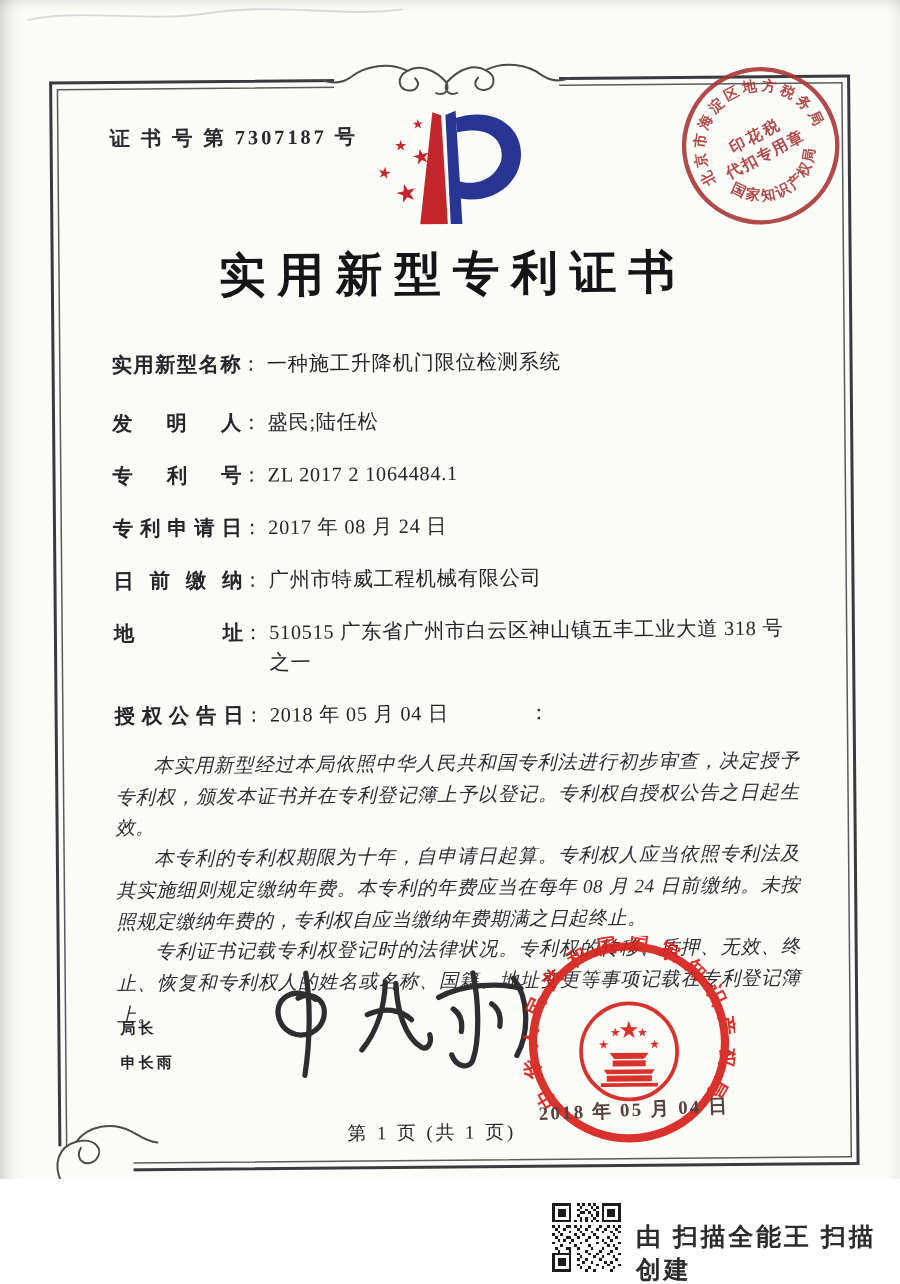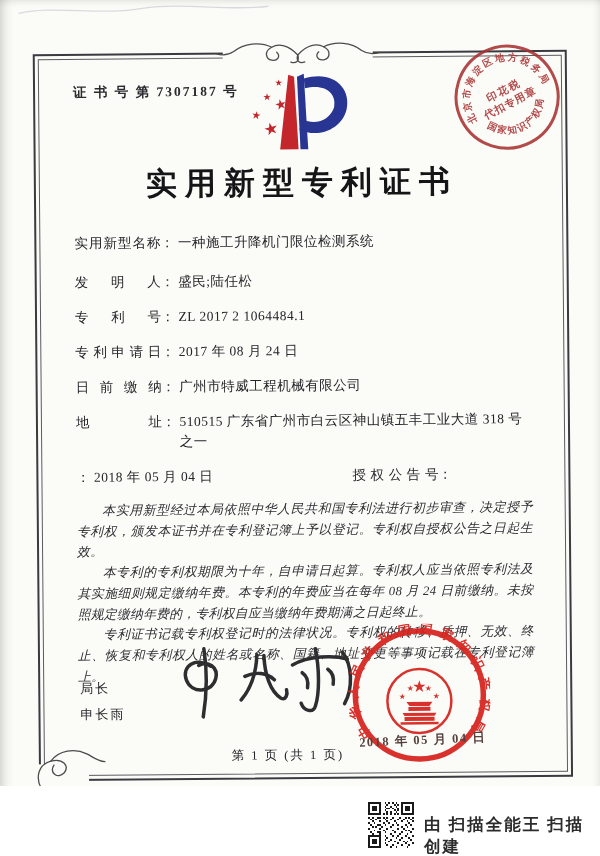--- a/index.html
+++ b/index.html
@@ -14,31 +14,31 @@
   .content{position:absolute;left:36px;top:52px;width:530px;height:723px;
     color:#26262a;}
   .flow{padding:30px 34px 0 40px;}
   .cert-no{font-size:13.5px;letter-spacing:2px;font-weight:600;color:#2b2b2f;}
   .logo{position:absolute;left:50%;top:16px;transform:translateX(-50%);width:132px;height:92px;}
   .title{margin:62px 0 0;text-align:center;font-size:31px;font-weight:700;
     letter-spacing:8px;color:#151518;}
   .fields{margin-top:28px;font-size:13.5px;}
   .f-row{display:flex;line-height:20px;margin-bottom:15px;align-items:flex-start;}
   .f-row.big-gap{margin-bottom:19px;}
-  .f-label{display:inline-block;width:86px;text-align:justify;text-align-last:justify;flex:none;font-weight:400;}
+  .f-label{display:inline-block;width:86px;text-align:justify;text-align-last:justify;flex:none;font-weight:700;}
   .f-colon{flex:none;margin-right:4px;}
   .f-value{letter-spacing:.5px;}
   .addr-value{display:inline-block;max-width:392px;}
   .grant-row{display:flex;font-size:13.5px;line-height:20px;margin-top:1px;}
   .grant-left{display:flex;width:276px;}
   .grant-right{display:flex;}
   .paras{margin-top:13px;font-size:12.8px;line-height:1.62;text-align:justify;
     color:#2e2e33;font-style:italic;}
   .paras p{margin:0;text-indent:2em;letter-spacing:.3px;}
-  .director{position:absolute;left:42px;top:628px;font-size:13px;font-weight:400;line-height:1;}
+  .director{position:absolute;left:42px;top:628px;font-size:10px;font-weight:700;line-height:1;}
   .director div{margin-bottom:13px;letter-spacing:2px;}
   .signature{position:absolute;left:128px;top:588px;}
   .seal{position:absolute;left:310px;top:573px;width:142px;height:142px;opacity:.93;}
   .seal-date{position:absolute;left:296px;top:681px;width:176px;text-align:center;
     font-size:12.5px;font-weight:700;color:#57413d;letter-spacing:1.5px;transform:rotate(-2deg);}
   .page-info{position:absolute;left:0;top:695px;width:100%;text-align:center;
     font-size:12.5px;letter-spacing:2px;transform:translateX(-16px);}
   .stamp{position:absolute;left:449px;top:38px;width:122px;height:122px;opacity:.88;}
   .strip{position:absolute;left:0;top:786px;width:600px;height:70px;background:#ffffff;}
   .qr{position:absolute;left:368px;top:16px;width:46px;height:46px;}
@@ -126,25 +126,25 @@
               <span class="f-colon">：</span>
             <span class="f-value">广州市特威工程机械有限公司</span>
           </div>
           <div class="f-row">
             <span class="f-label">地址</span>
               <span class="f-colon">：</span>
             <span class="f-value addr-value">510515 广东省广州市白云区神山镇五丰工业大道 318 号之一</span>
           </div>
           <div class="grant-row">
             <div class="grant-left">
+              <span class="f-label">授权公告日</span>
                 <span class="f-colon">：</span>
               <span class="f-value">2018 年 05 月 04 日</span>
             </div>
             <div class="grant-right">
-              <span class="f-label">授权公告号</span>
                 <span class="f-colon">：</span>
             </div>
           </div>
         </div>
 
         <div class="paras">
           <p>本实用新型经过本局依照中华人民共和国专利法进行初步审查，决定授予专利权，颁发本证书并在专利登记簿上予以登记。专利权自授权公告之日起生效。</p>
           <p>本专利的专利权期限为十年，自申请日起算。专利权人应当依照专利法及其实施细则规定缴纳年费。本专利的年费应当在每年 08 月 24 日前缴纳。未按照规定缴纳年费的，专利权自应当缴纳年费期满之日起终止。</p>
           <p>专利证书记载专利权登记时的法律状况。专利权的转移、质押、无效、终止、恢复和专利权人的姓名或名称、国籍、地址变更等事项记载在专利登记簿上。</p>
         </div>

